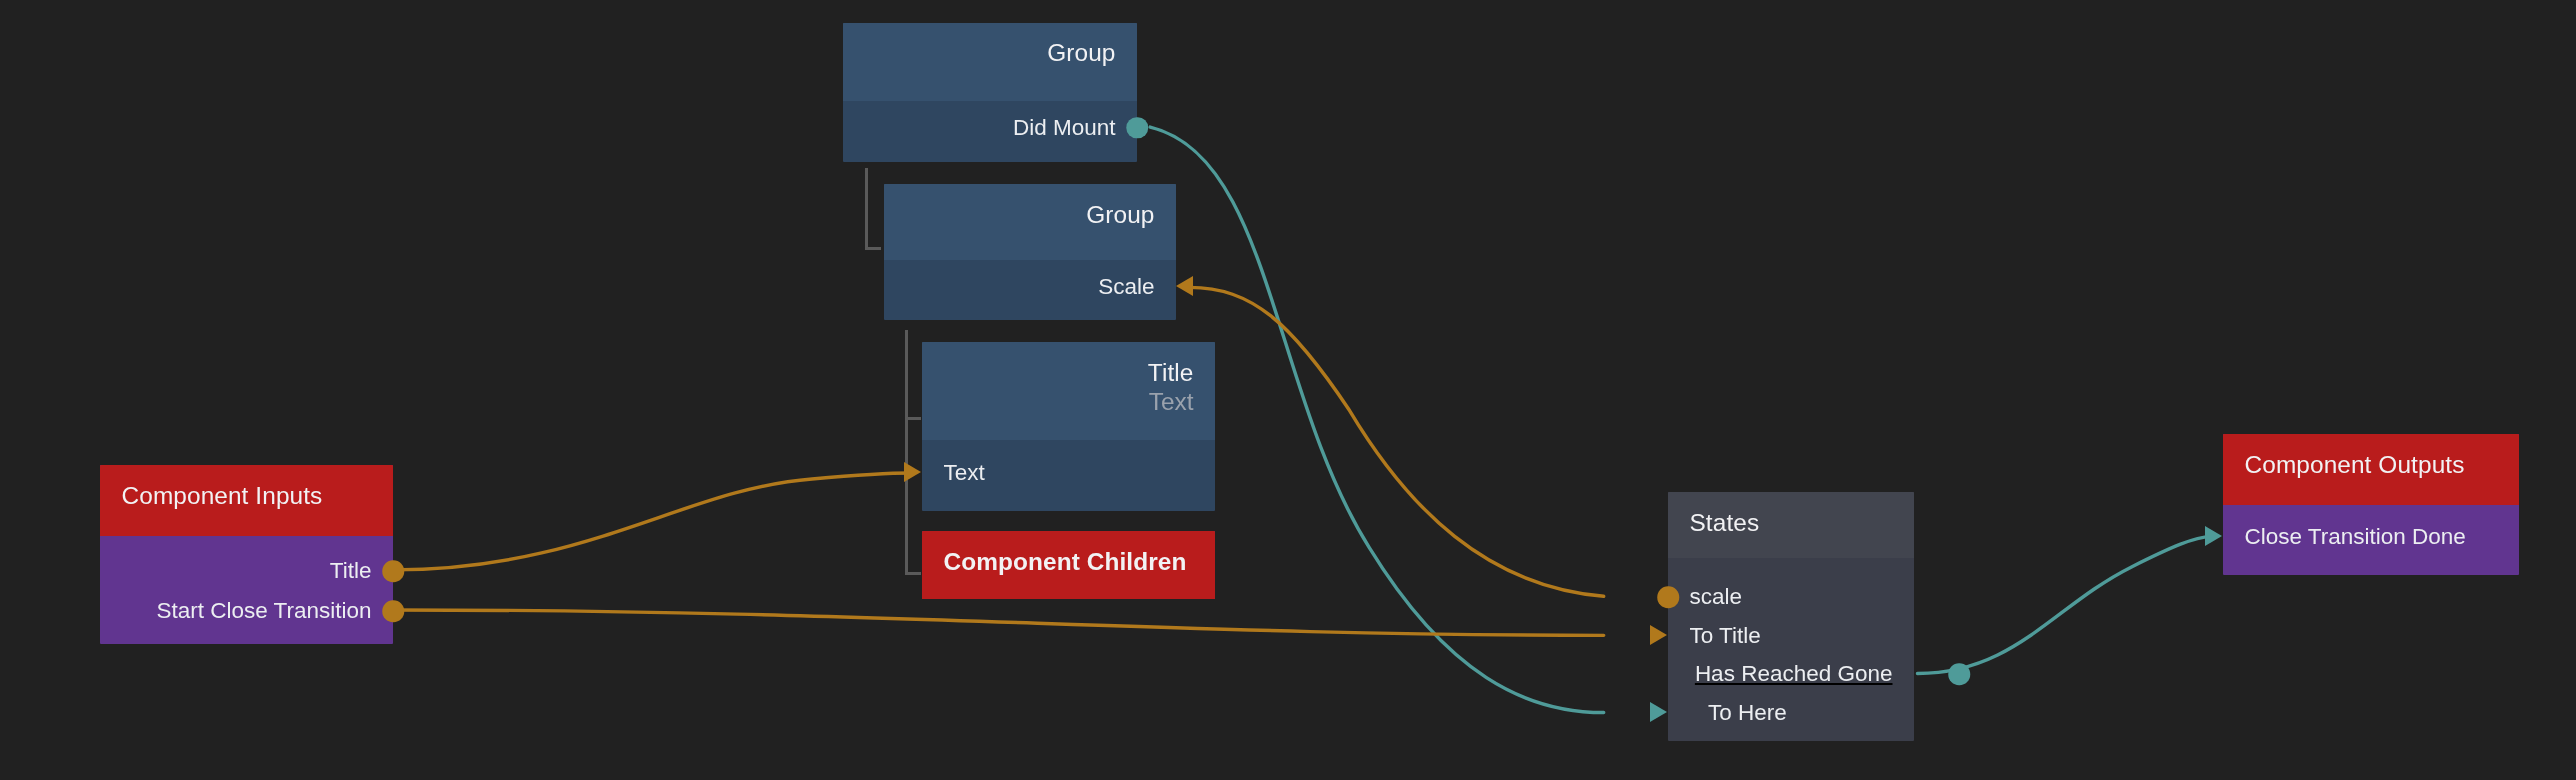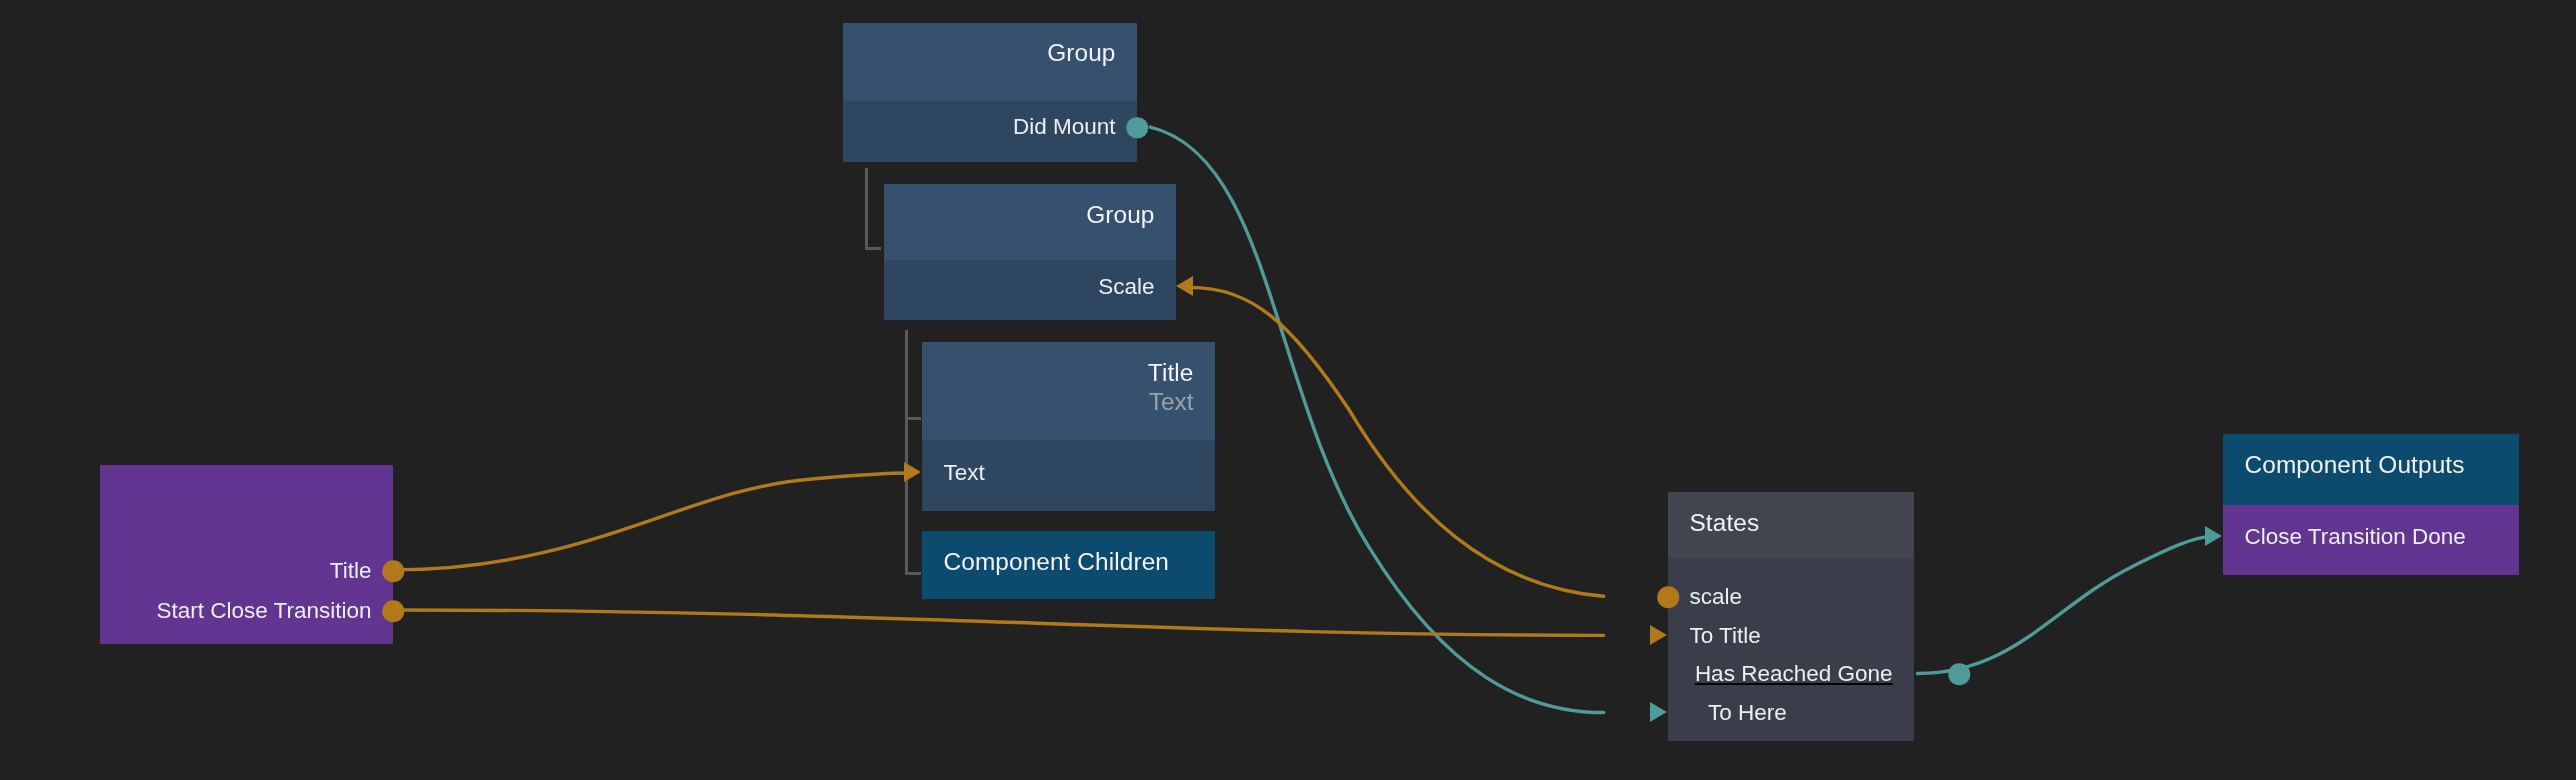--- a/index.html
+++ b/index.html
@@ -58,30 +58,30 @@
     color: #9aa2ad;
     font-size: 24.4px;
     line-height: 29px;
     white-space: nowrap;
   }
   
   .node-blue .node-body { background: #2f4660; }
   .node-blue .node-header { background: #36516e; align-items: flex-end; }
   
   .node-purple .node-body { background: #613590; }
-  .node-purple .node-header { background: #0c4a6e; }
+  .node-purple .node-header { background: #b91c1c; }
   
   .node-gray .node-body { background: #3b3e4a; }
   .node-gray .node-header { background: #42454f; }
 
   .port-row {
     position: absolute;
     height: 25.4px;
     display: flex;
-    align-items: flex-end;
+    align-items: center;
     white-space: nowrap;
   }
   .port-row.in {
     left: 0;
     padding-left: 21.5px;
     justify-content: flex-start;
   }
   .port-row.out {
     right: 0;
     padding-right: 21.5px;
@@ -166,28 +166,31 @@
         <div class="node-body"></div>
         <div class="node-header" style="height: 98px;">
           <div class="node-title">Title</div>
           <div class="node-subtitle">Text</div>
         </div>
         <div class="port-row in" style="top: 118px; left: 0px;">
           <span class="port-label">Text</span>
         </div>
         <div style="position: absolute; width: 0px; height: 0px; top: 120px; left: -17.6px; border-top: 10.8px solid transparent; border-bottom: 10.8px solid transparent; border-left: 17.6px solid rgb(177, 121, 28);"></div>
       </div>
-      <div class="node node-purple" style="left: 922px; top: 531px; width: 293px; height: 68px;">
+      <div class="node node-purple" style="left: 922px; top: 531px; width: 293px; height: 68px; font-weight: bold;">
         <div class="node-body"></div>
         <div class="node-header" style="height: 68px;">
           <div class="node-title">Component Children</div>
         </div>
       </div>
       <div class="node node-purple" style="left: 100px; top: 465px; width: 293px; height: 179px;">
         <div class="node-body"></div>
+        <div class="node-header" style="height: 71px;">
+          <div class="node-title">Component Inputs</div>
+        </div>
         <div class="port-row out" style="top: 93px; right: 0px;">
           <span class="port-label">Title</span>
         </div>
         <div class="port-dot" style="background: rgb(177, 121, 28); top: 106px; left: 293px;"></div>
         <div class="port-row out" style="top: 133px; right: 0px;">
           <span class="port-label">Start Close Transition</span>
         </div>
         <div class="port-dot" style="background: rgb(177, 121, 28); top: 146px; left: 293px;"></div>
       </div>
       <div class="node node-gray" style="left: 1668px; top: 492px; width: 246px; height: 249px;">

